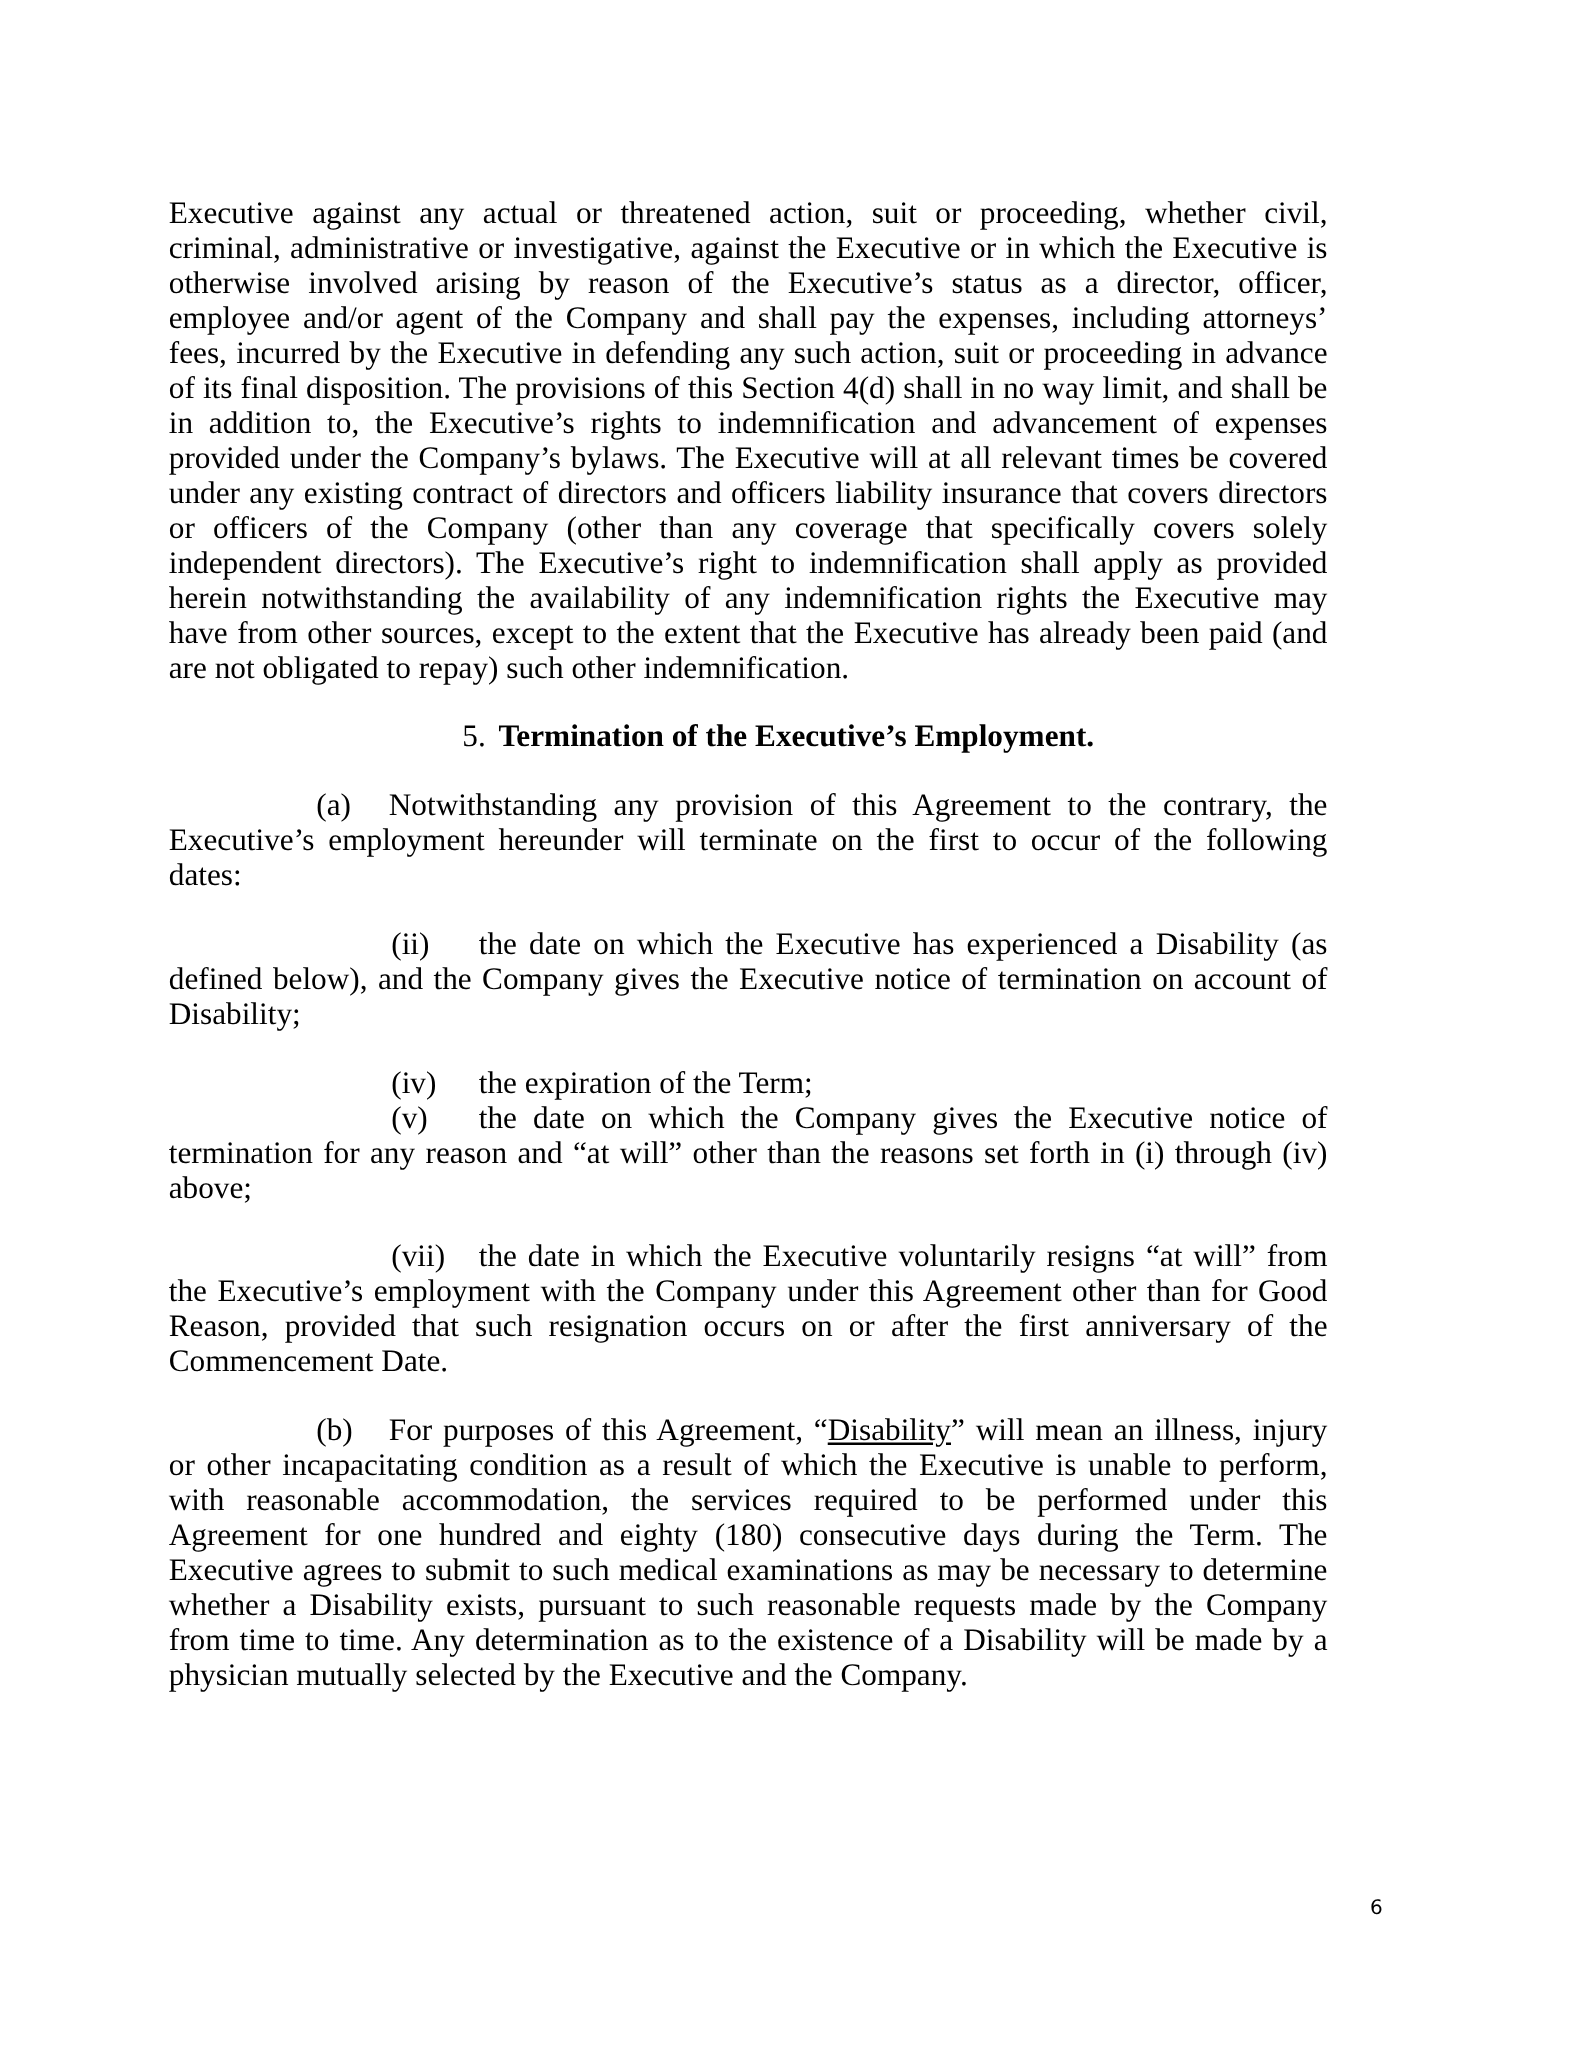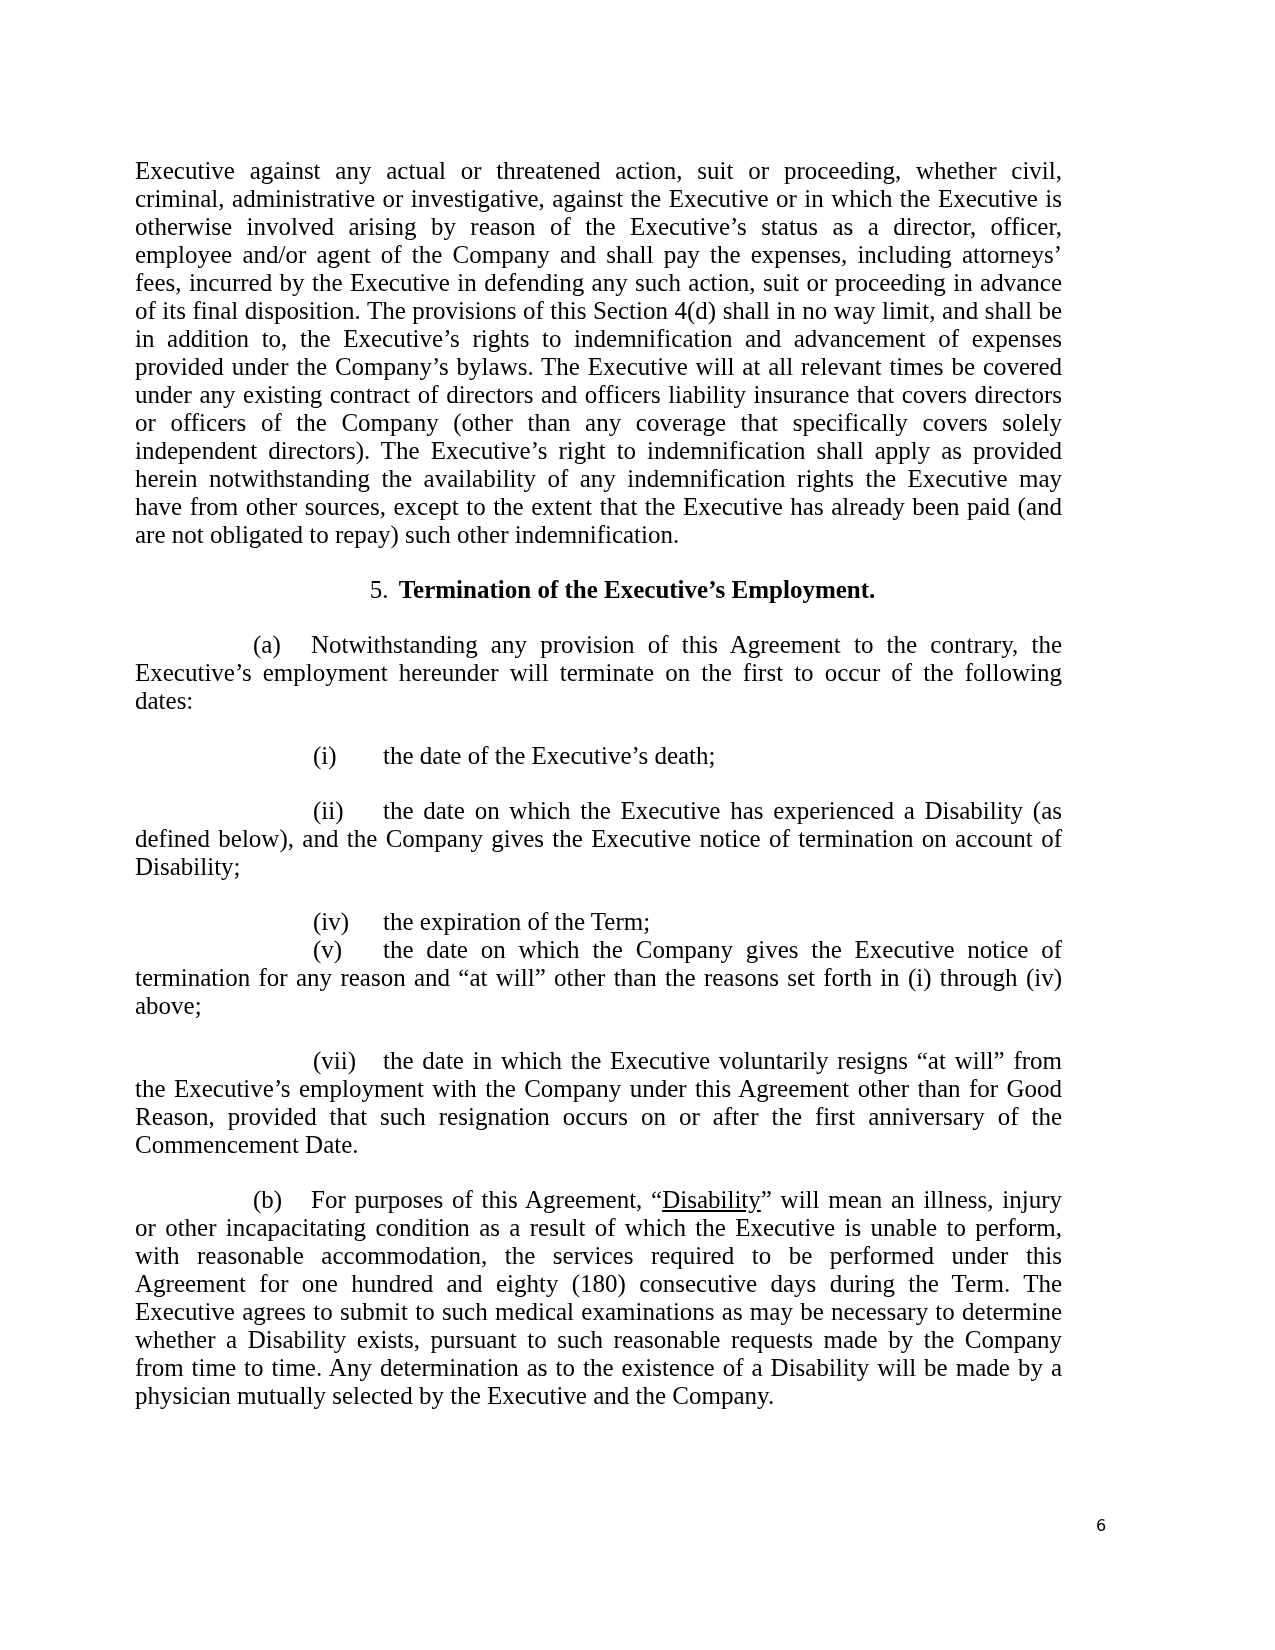--- a/index.html
+++ b/index.html
@@ -78,23 +78,20 @@
   <p>Executive against any actual or threatened action, suit or proceeding, whether civil, criminal, administrative or investigative, against the Executive or in which the Executive is otherwise involved arising by reason of the Executive’s status as a director, officer, employee and/or agent of the Company and shall pay the expenses, including attorneys’ fees, incurred by the Executive in defending any such action, suit or proceeding in advance of its final disposition. The provisions of this Section 4(d) shall in no way limit, and shall be in addition to, the Executive’s rights to indemnification and advancement of expenses provided under the Company’s bylaws. The Executive will at all relevant times be covered under any existing contract of directors and officers liability insurance that covers directors or officers of the Company (other than any coverage that specifically covers solely independent directors). The Executive’s right to indemnification shall apply as provided herein notwithstanding the availability of any indemnification rights the Executive may have from other sources, except to the extent that the Executive has already been paid (and are not obligated to repay) such other indemnification.</p>
 
   <p class="heading">
     <span class="num">5.</span><span>Termination of the Executive’s Employment.</span>
   </p>
 
   <p class="para-indent">
     <span class="label">(a)</span><span>Notwithstanding any provision of this Agreement to the contrary, the Executive’s employment hereunder will terminate on the first to occur of the following dates:</span>
   </p>
 
-  <p class="sub">
-    <span class="label">(i)</span><span>the date of the Executive’s death;</span>
-  </p>
 
   <p class="sub">
     <span class="label">(ii)</span><span>the date on which the Executive has experienced a Disability (as defined below), and the Company gives the Executive notice of termination on account of Disability;</span>
   </p>
 
 
   <p class="sub">
     <span class="label">(iv)</span><span>the expiration of the Term;</span>
   </p>
 

